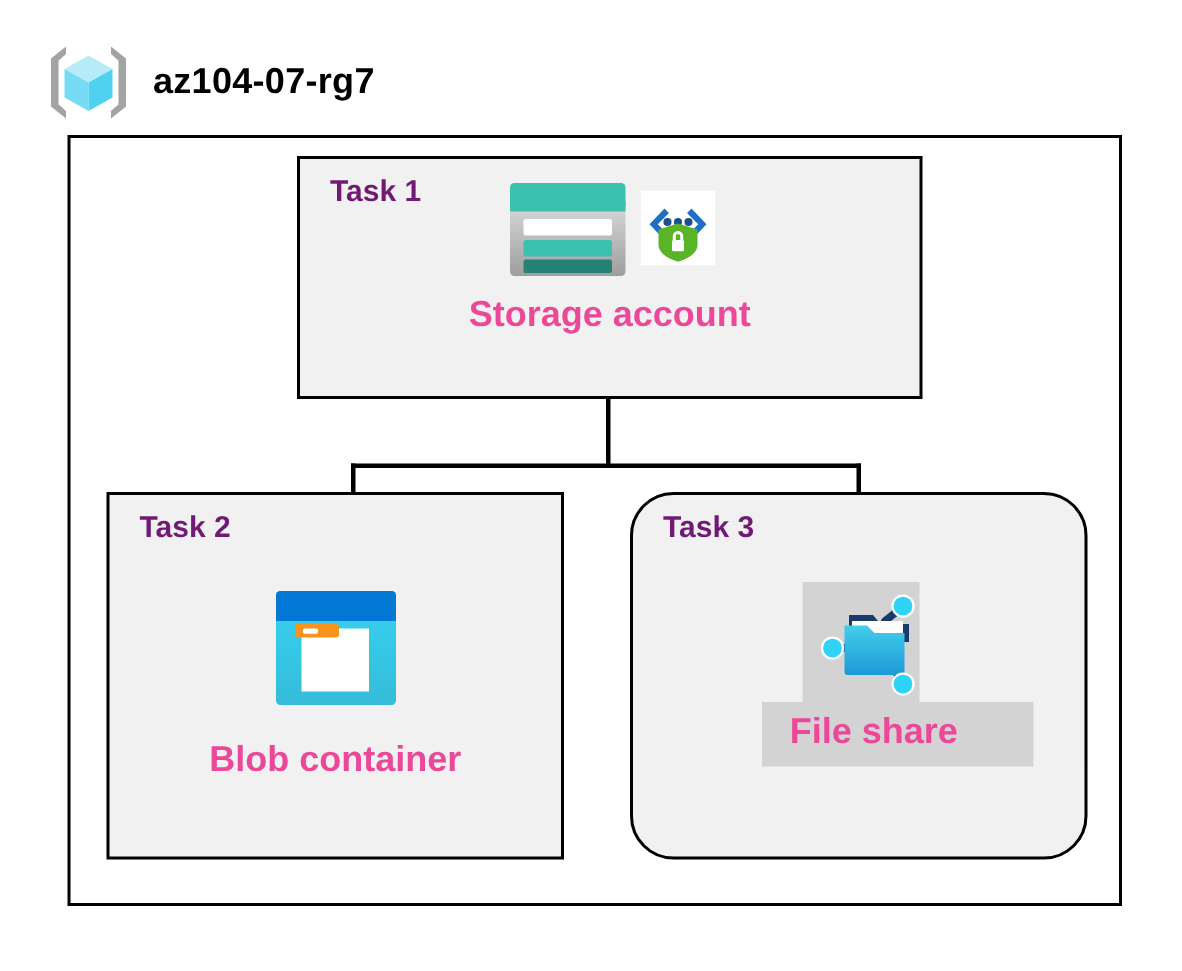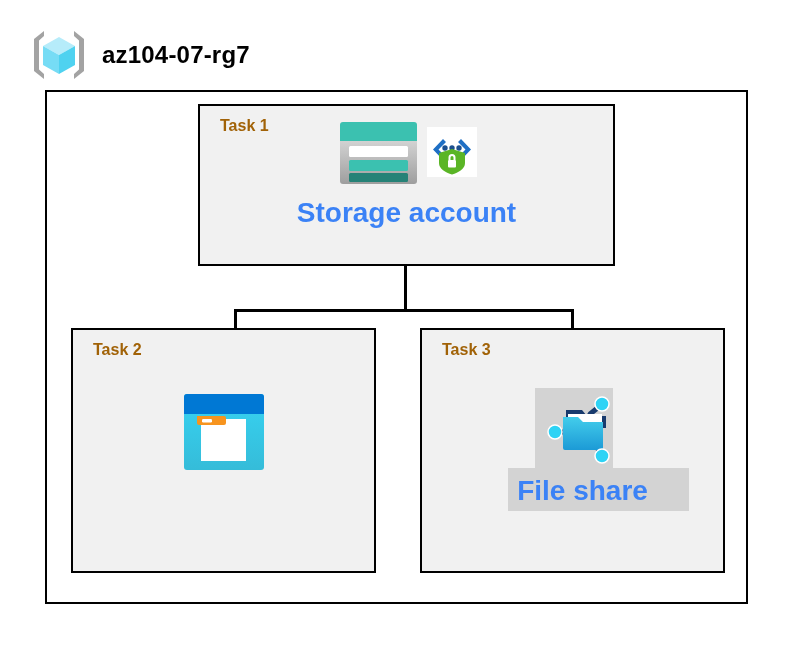--- a/index.html
+++ b/index.html
@@ -61,43 +61,43 @@
 
   
   .task-box {
     position: absolute;
     background: #f1f1f1;
     border: 2.5px solid #000000;
     box-sizing: border-box;
   }
   #task1-box { left: 198px; top: 104px; width: 417px; height: 162px; }
   #task2-box { left: 71px;  top: 328px; width: 305px; height: 245px; }
-  #task3-box { left: 420px; top: 328px; width: 305px; height: 245px; }
+  #task3-box { left: 420px; top: 328px; width: 305px; height: 245px; border-radius: 29px; }
 
   .task-label {
     position: absolute;
     left: 20px;
     top: 11px;
-    font-size: 16px;
+    font-size: 20px;
     font-weight: bold;
-    color: #a16207;
+    color: #701a75;
     white-space: nowrap;
   }
 
   
   .node {
     position: absolute;
     display: flex;
     flex-direction: column;
     align-items: center;
   }
   .node-caption {
-    font-size: 28px;
+    font-size: 24px;
     font-weight: bold;
-    color: #3b82f6;
+    color: #ec4899;
     white-space: nowrap;
     line-height: 1.2;
   }
 
   
   #node-storage { left: 198px; top: 116px; width: 417px; }
   #node-storage .icon-row {
     display: flex;
     align-items: center;
     justify-content: center;
@@ -248,20 +248,21 @@
         <rect x="5" y="4" width="80" height="76" rx="3" fill="url(#blob-body)"></rect>
         <path d="M5 7 a3 3 0 0 1 3 -3 h74 a3 3 0 0 1 3 3 v17 h-80 Z" fill="#0078d4"></path>
 
         <rect x="22" y="29" width="45" height="42" fill="#ffffff"></rect>
 
         <path d="M18 26 h24 l5 5 h-29 Z" fill="#f7941e"></path>
         <rect x="18" y="26" width="29" height="9" rx="2" fill="#f7941e"></rect>
         <rect x="23" y="29" width="10" height="3.5" rx="1.2" fill="#ffffff"></rect>
       </svg>
     </span>
+    <span class="node-caption">Blob container</span>
   </div>
 
   <div class="sel-icon-hl"></div>
   <div class="sel-label-hl"></div>
 
   <div class="node" id="node-fileshare">
     <span>
       <svg width="78" height="78" viewBox="0 0 78 78" xmlns="http://www.w3.org/2000/svg">
         <defs>
           <linearGradient id="fs-folder" x1="0" y1="0" x2="0" y2="1">

